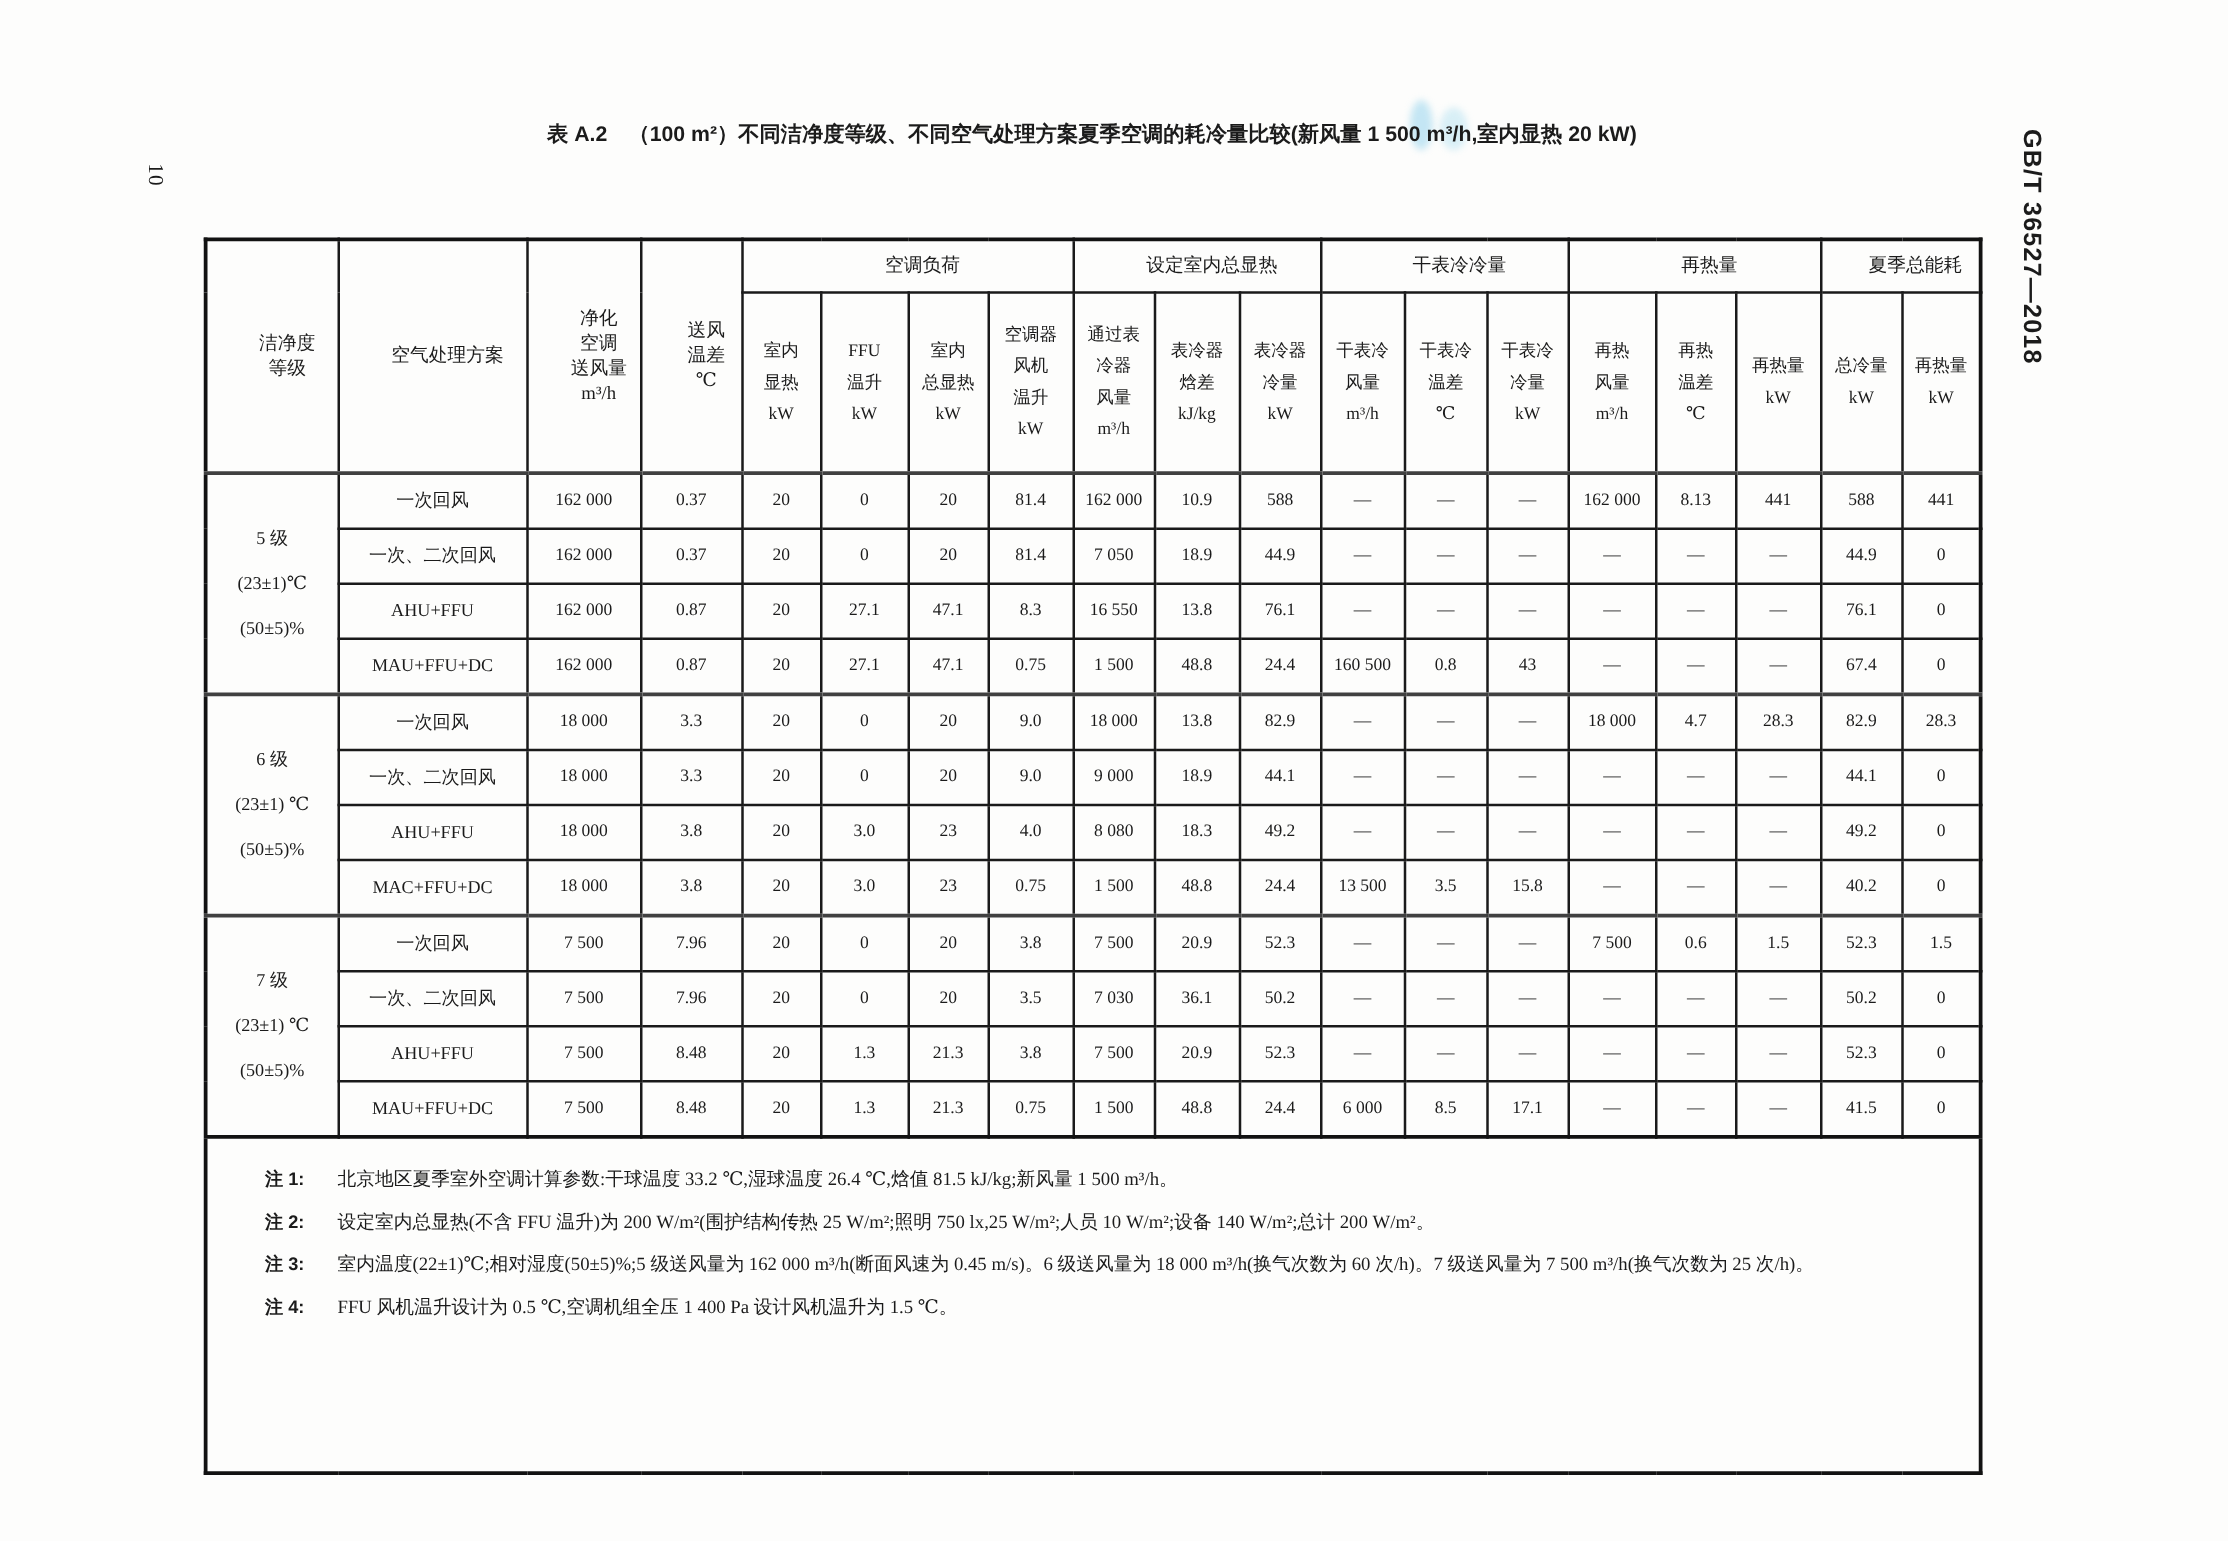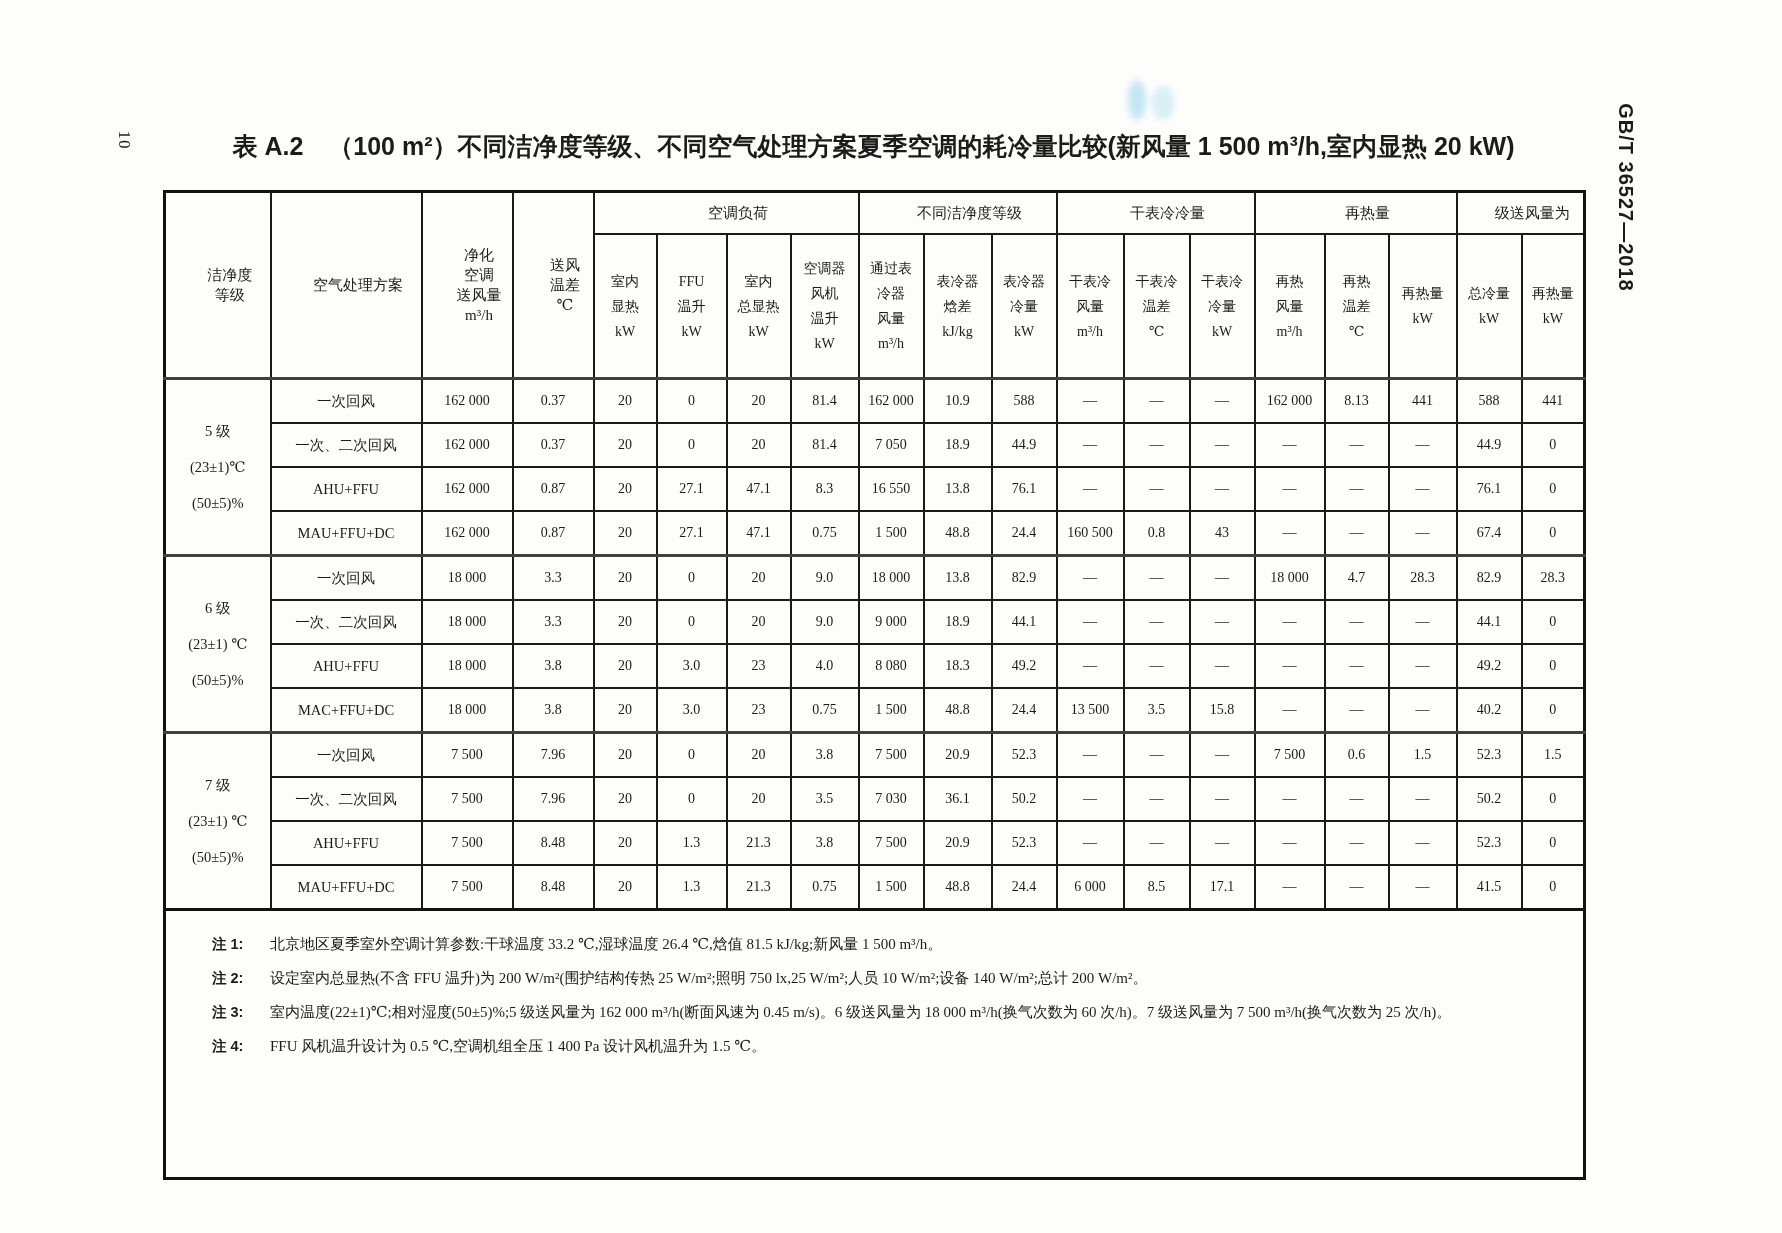--- a/index.html
+++ b/index.html
@@ -12,22 +12,22 @@
     position:absolute;left:104px;top:130px;width:40px;text-align:center;
     font-size:17px;letter-spacing:1px;transform:rotate(90deg);transform-origin:center;
   }
   .std-code{
     position:absolute;left:1505px;top:186px;width:240px;text-align:center;
     font-size:20px;font-weight:bold;letter-spacing:1px;
     font-family:"Liberation Sans","DejaVu Sans",sans-serif;
     transform:rotate(90deg);transform-origin:center;white-space:nowrap;
   }
   .doc-title{
-    position:absolute;left:163px;top:130px;width:1421px;text-align:center;
-    font-size:25px;font-weight:bold;
+    position:absolute;left:163px;top:96px;width:1421px;text-align:center;
+    font-size:17px;font-weight:bold;
     font-family:"Liberation Sans","DejaVu Sans",sans-serif;
   }
   .watermark{position:absolute;border-radius:50%;filter:blur(3px);}
   .wm1{left:1128px;top:80px;width:18px;height:40px;background:rgba(150,212,236,.55);}
   .wm2{left:1152px;top:86px;width:22px;height:34px;background:rgba(170,222,240,.45);}
 
   table.cmp{
     position:absolute;left:163px;top:190px;width:1421px;
     border-collapse:collapse;table-layout:fixed;
     border:3px solid #121212;
@@ -87,24 +87,24 @@
     <col style="width:65px">
       <col style="width:63px">
   </colgroup>
   <thead>
     <tr class="grp-row">
       <th rowspan="2">洁净度<br>等级</th>
       <th rowspan="2">空气处理方案</th>
       <th rowspan="2">净化<br>空调<br>送风量<br>m³/h</th>
       <th rowspan="2">送风<br>温差<br>℃</th>
       <th colspan="4">空调负荷</th>
-      <th colspan="3">不同洁净度等级</th>
+      <th colspan="3">设定室内总显热</th>
       <th colspan="3">干表冷冷量</th>
       <th colspan="3">再热量</th>
-      <th colspan="2">级送风量为</th>
+      <th colspan="2">夏季总能耗</th>
     </tr>
     <tr class="sub-row">
       <th>室内<br>显热<br>kW</th>
       <th>FFU<br>温升<br>kW</th>
       <th>室内<br>总显热<br>kW</th>
       <th>空调器<br>风机<br>温升<br>kW</th>
       <th>通过表<br>冷器<br>风量<br>m³/h</th>
       <th>表冷器<br>焓差<br>kJ/kg</th>
       <th>表冷器<br>冷量<br>kW</th>
       <th>干表冷<br>风量<br>m³/h</th>

